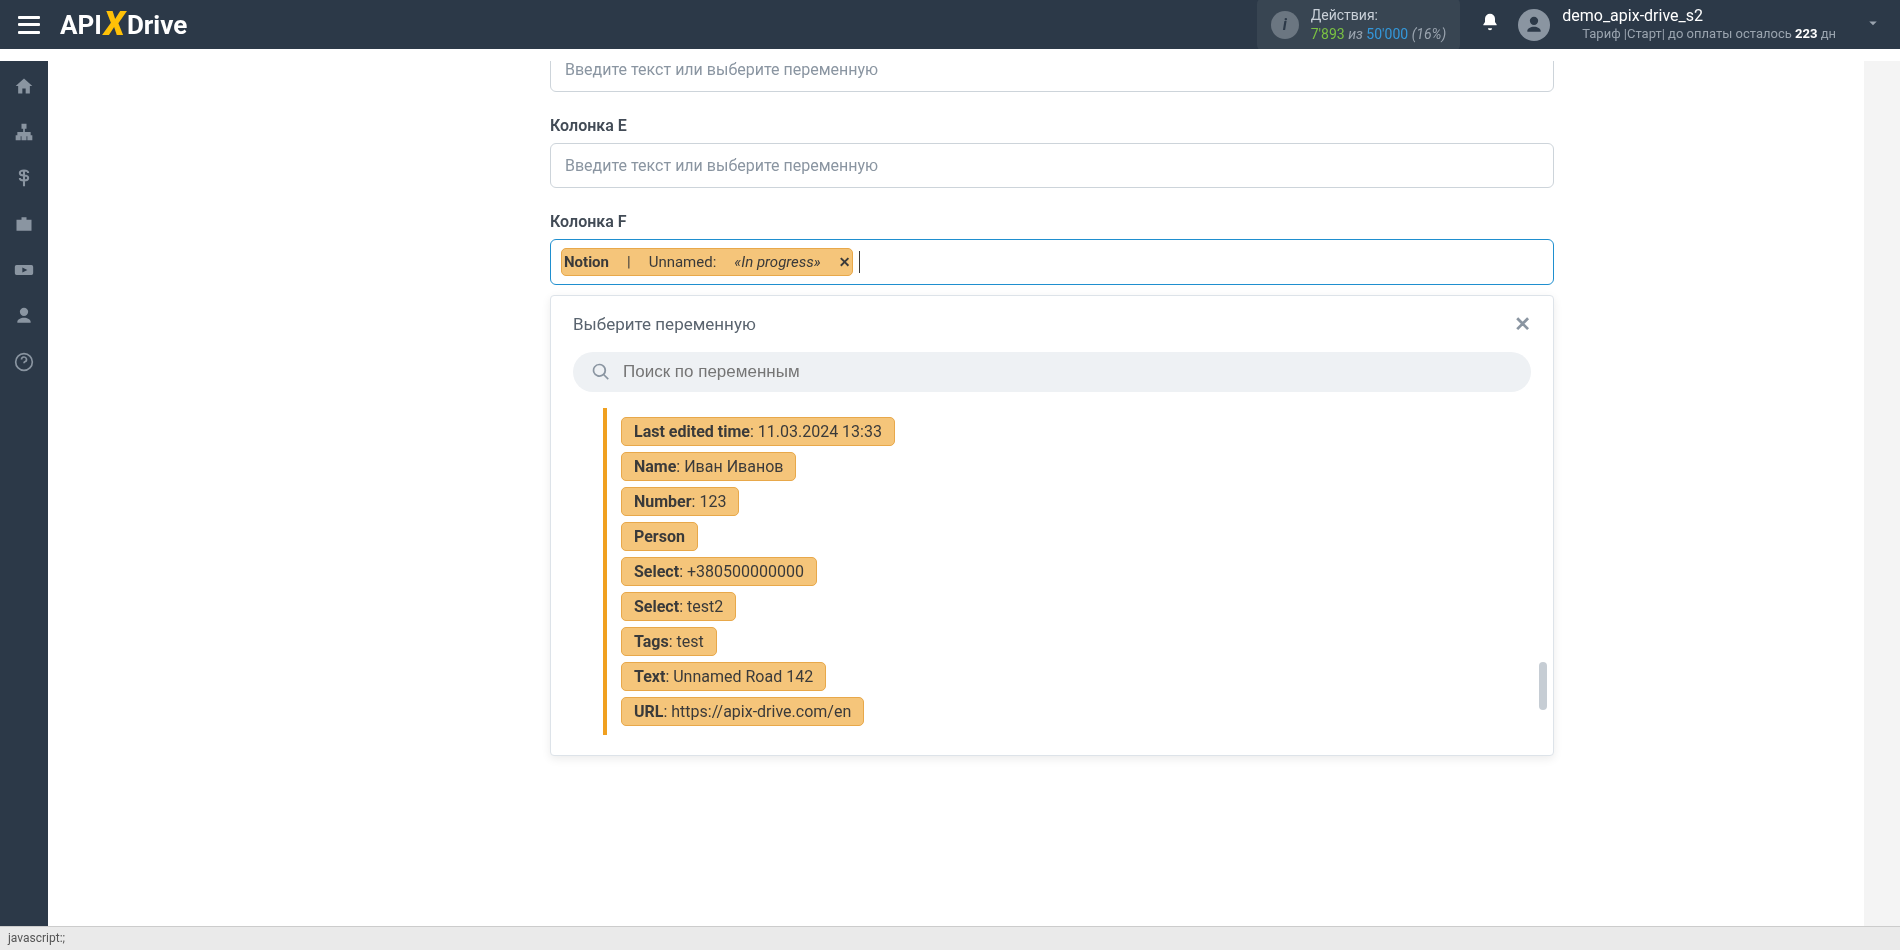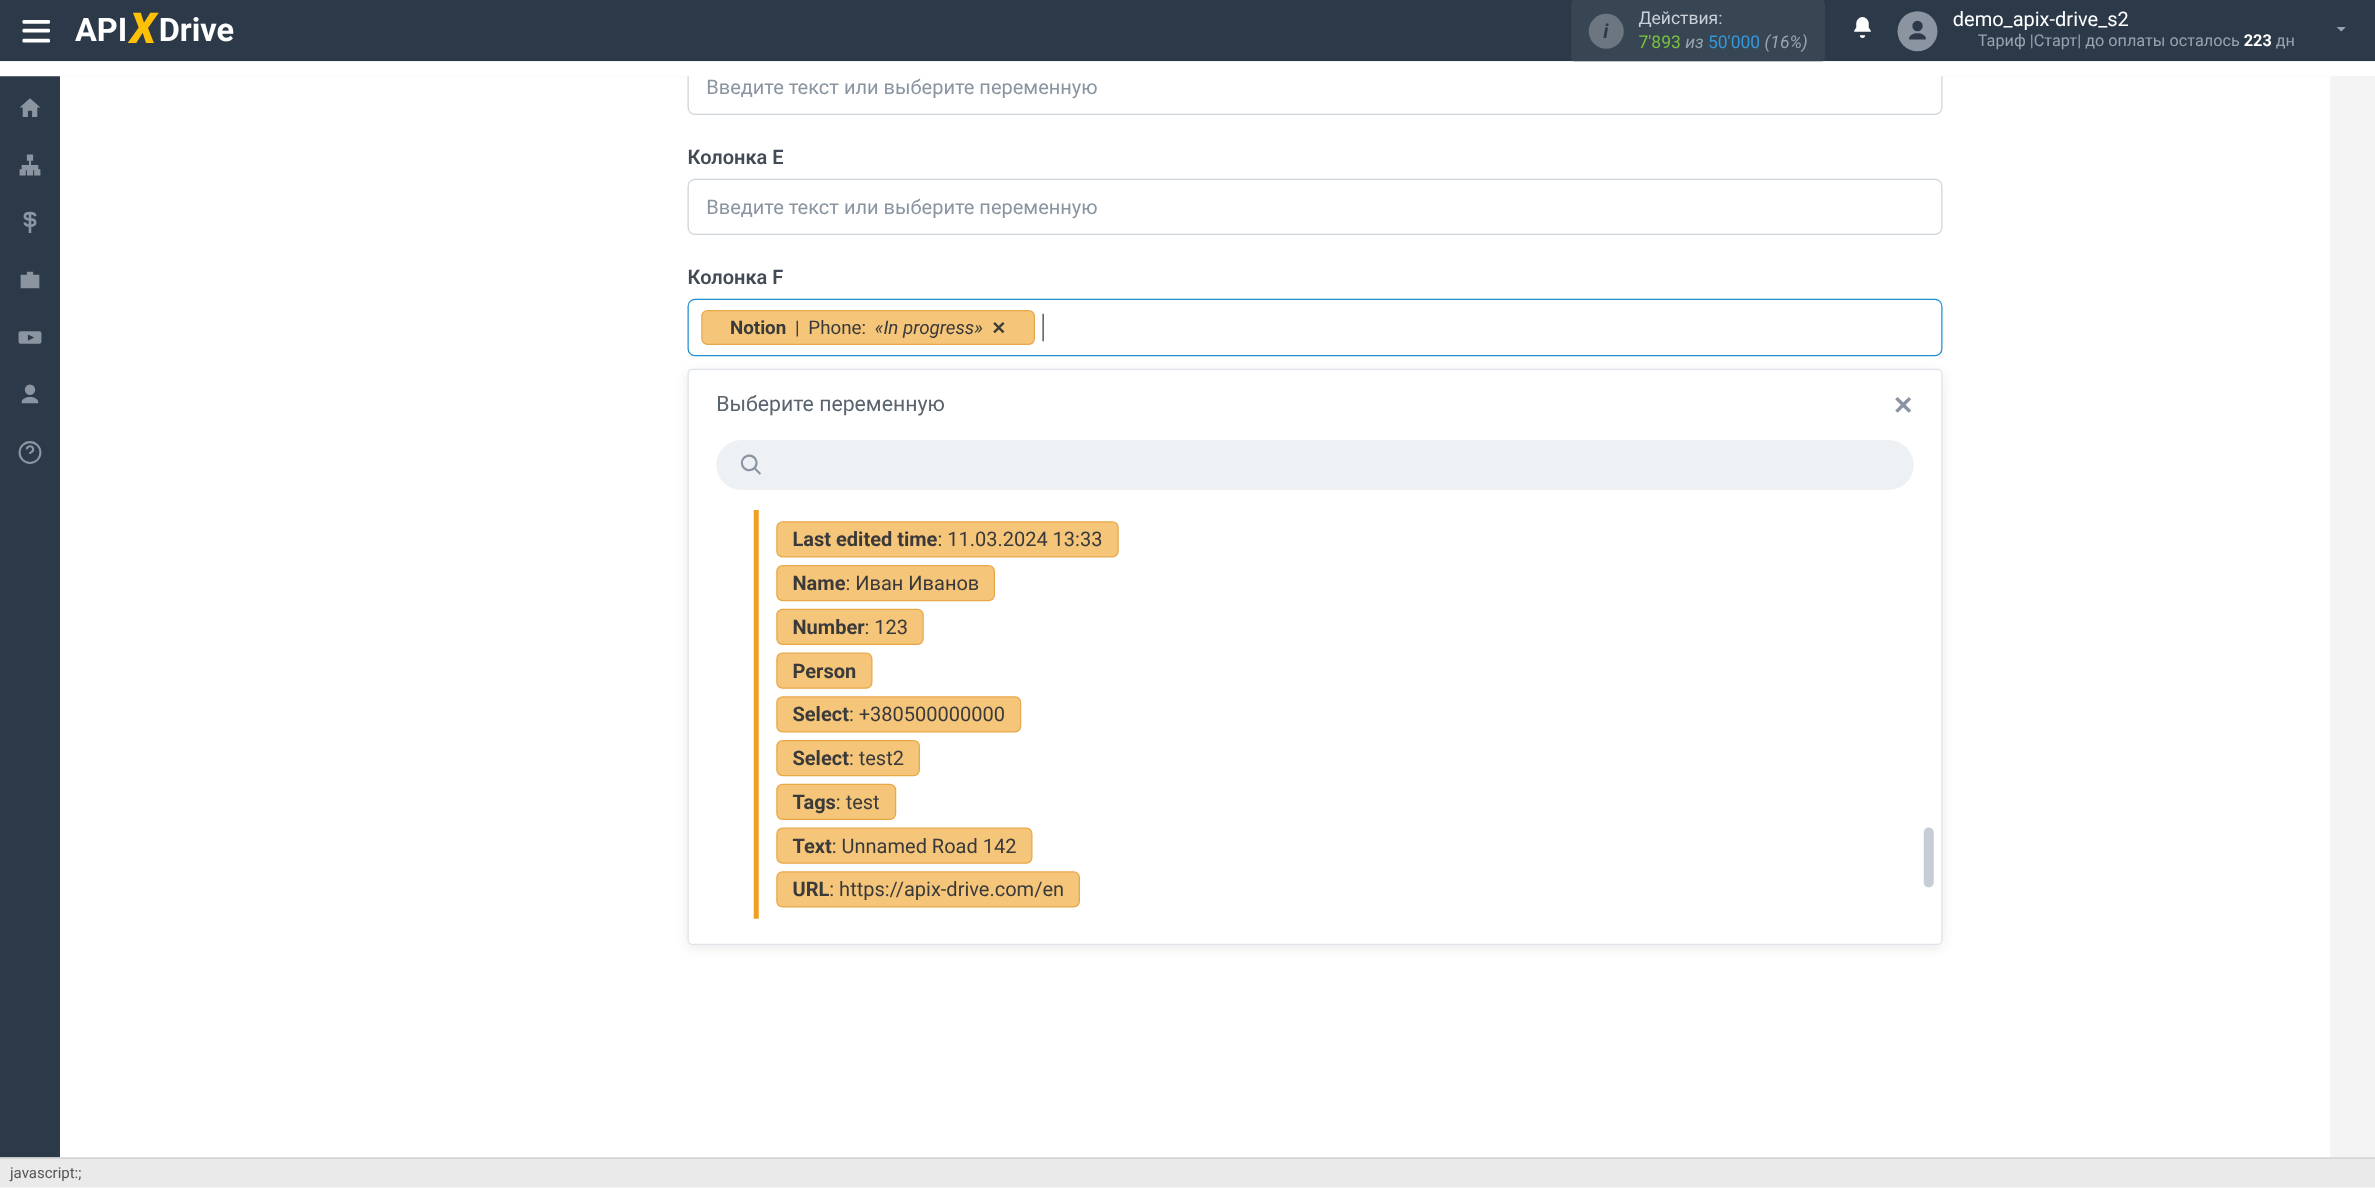--- a/index.html
+++ b/index.html
@@ -37,21 +37,21 @@
 .sidebar .nav-item svg { width: 20px; height: 20px; fill: #8a95a1; }
 
 
 .content { position: absolute; top: 61px; left: 48px; right: 0; bottom: 24px; background: #f4f4f4; overflow: hidden; }
 .inner { position: absolute; top: 0; left: 0; right: 36px; bottom: 0; background: #fff; }
 .form-area { position: absolute; left: 502px; right: 310px; top: -14px; }
 .field { margin-bottom: 24px; }
 .field-label { font-weight: 600; color: #424b56; margin-bottom: 8px; font-size: 16px; }
 .field-input { width: 100%; border: 1px solid #cdd4da; border-radius: 6px; padding: 12px 14px; font-size: 16px; color: #8a95a1; background: #fff; }
 .field-input.active { border: 1.5px solid #1f8fcf; padding: 8px 10px; display: flex; align-items: center; gap: 6px; }
-.tag { background: #f5c57a; border: 1px solid #e8a84a; border-radius: 5px; padding: 4px 22px; font-size: 15px; display: inline-flex; align-items: center; gap: 7px; color: #3a3a3a; }
+.tag { background: #f5c57a; border: 1px solid #e8a84a; border-radius: 5px; padding: 4px 2px; font-size: 15px; display: inline-flex; align-items: center; gap: 18px; color: #3a3a3a; }
 .tag .b { font-weight: 700; }
 .tag .i { font-style: italic; }
 .tag .x-close { font-weight: 700; cursor: pointer; color: #3a3a3a; font-size: 14px; }
 .cursor { width: 1px; height: 22px; background: #3a3a3a; }
 
 
 .dropdown { position: absolute; left: 502px; right: 310px; top: 234px; background: #fff; border: 1px solid #dde3e9; border-radius: 4px; box-shadow: 0 3px 10px rgba(0,0,0,0.08); }
 .dd-head { padding: 16px 22px; display: flex; align-items: center; justify-content: space-between; }
 .dd-head .title { color: #5a646f; font-size: 17px; }
 .dd-head .close { color: #8a95a1; font-size: 20px; cursor: pointer; font-weight: 700; }
@@ -167,39 +167,40 @@
       <div class="field">
         <div class="field-label">Колонка E</div>
         <div class="field-input">Введите текст или выберите переменную</div>
       </div>
       <div class="field">
         <div class="field-label">Колонка F</div>
         <div class="field-input active">
           <span class="tag">
             <span class="b">Notion</span>
               <span> | </span>
-              <span>Phone: </span>
+              <span>Unnamed: </span>
               <span class="i">«In progress»</span>
             <span class="x-close">✕</span>
           </span>
           <span class="cursor"></span>
         </div>
       </div>
     </div>
 
     <div class="dropdown">
       <div class="dd-head">
         <div class="title">Выберите переменную</div>
         <div class="close">✕</div>
       </div>
       <div class="dd-body">
         <div class="search">
           <svg viewBox="0 0 24 24">
               <path d="M10 2a8 8 0 1 0 5 14.3l5 5 1.4-1.4-5-5A8 8 0 0 0 10 2zm0 2a6 6 0 1 1 0 12 6 6 0 0 1 0-12z"></path>
             </svg>
+          <input class="search-input" placeholder="Поиск по переменным" style="">
         </div>
         <div class="var-list" id="var-list">
             <div class="var-row"><span class="var-item"><span class="k">Last edited time</span><span>: 11.03.2024 13:33</span></span></div>
             <div class="var-row"><span class="var-item"><span class="k">Name</span><span>: Иван Иванов</span></span></div>
             <div class="var-row"><span class="var-item"><span class="k">Number</span><span>: 123</span></span></div>
             <div class="var-row"><span class="var-item"><span class="k">Person</span></span></div>
             <div class="var-row"><span class="var-item"><span class="k">Select</span><span>: +380500000000</span></span></div>
             <div class="var-row"><span class="var-item"><span class="k">Select</span><span>: test2</span></span></div>
             <div class="var-row"><span class="var-item"><span class="k">Tags</span><span>: test</span></span></div>
             <div class="var-row"><span class="var-item"><span class="k">Text</span><span>: Unnamed Road 142</span></span></div>

